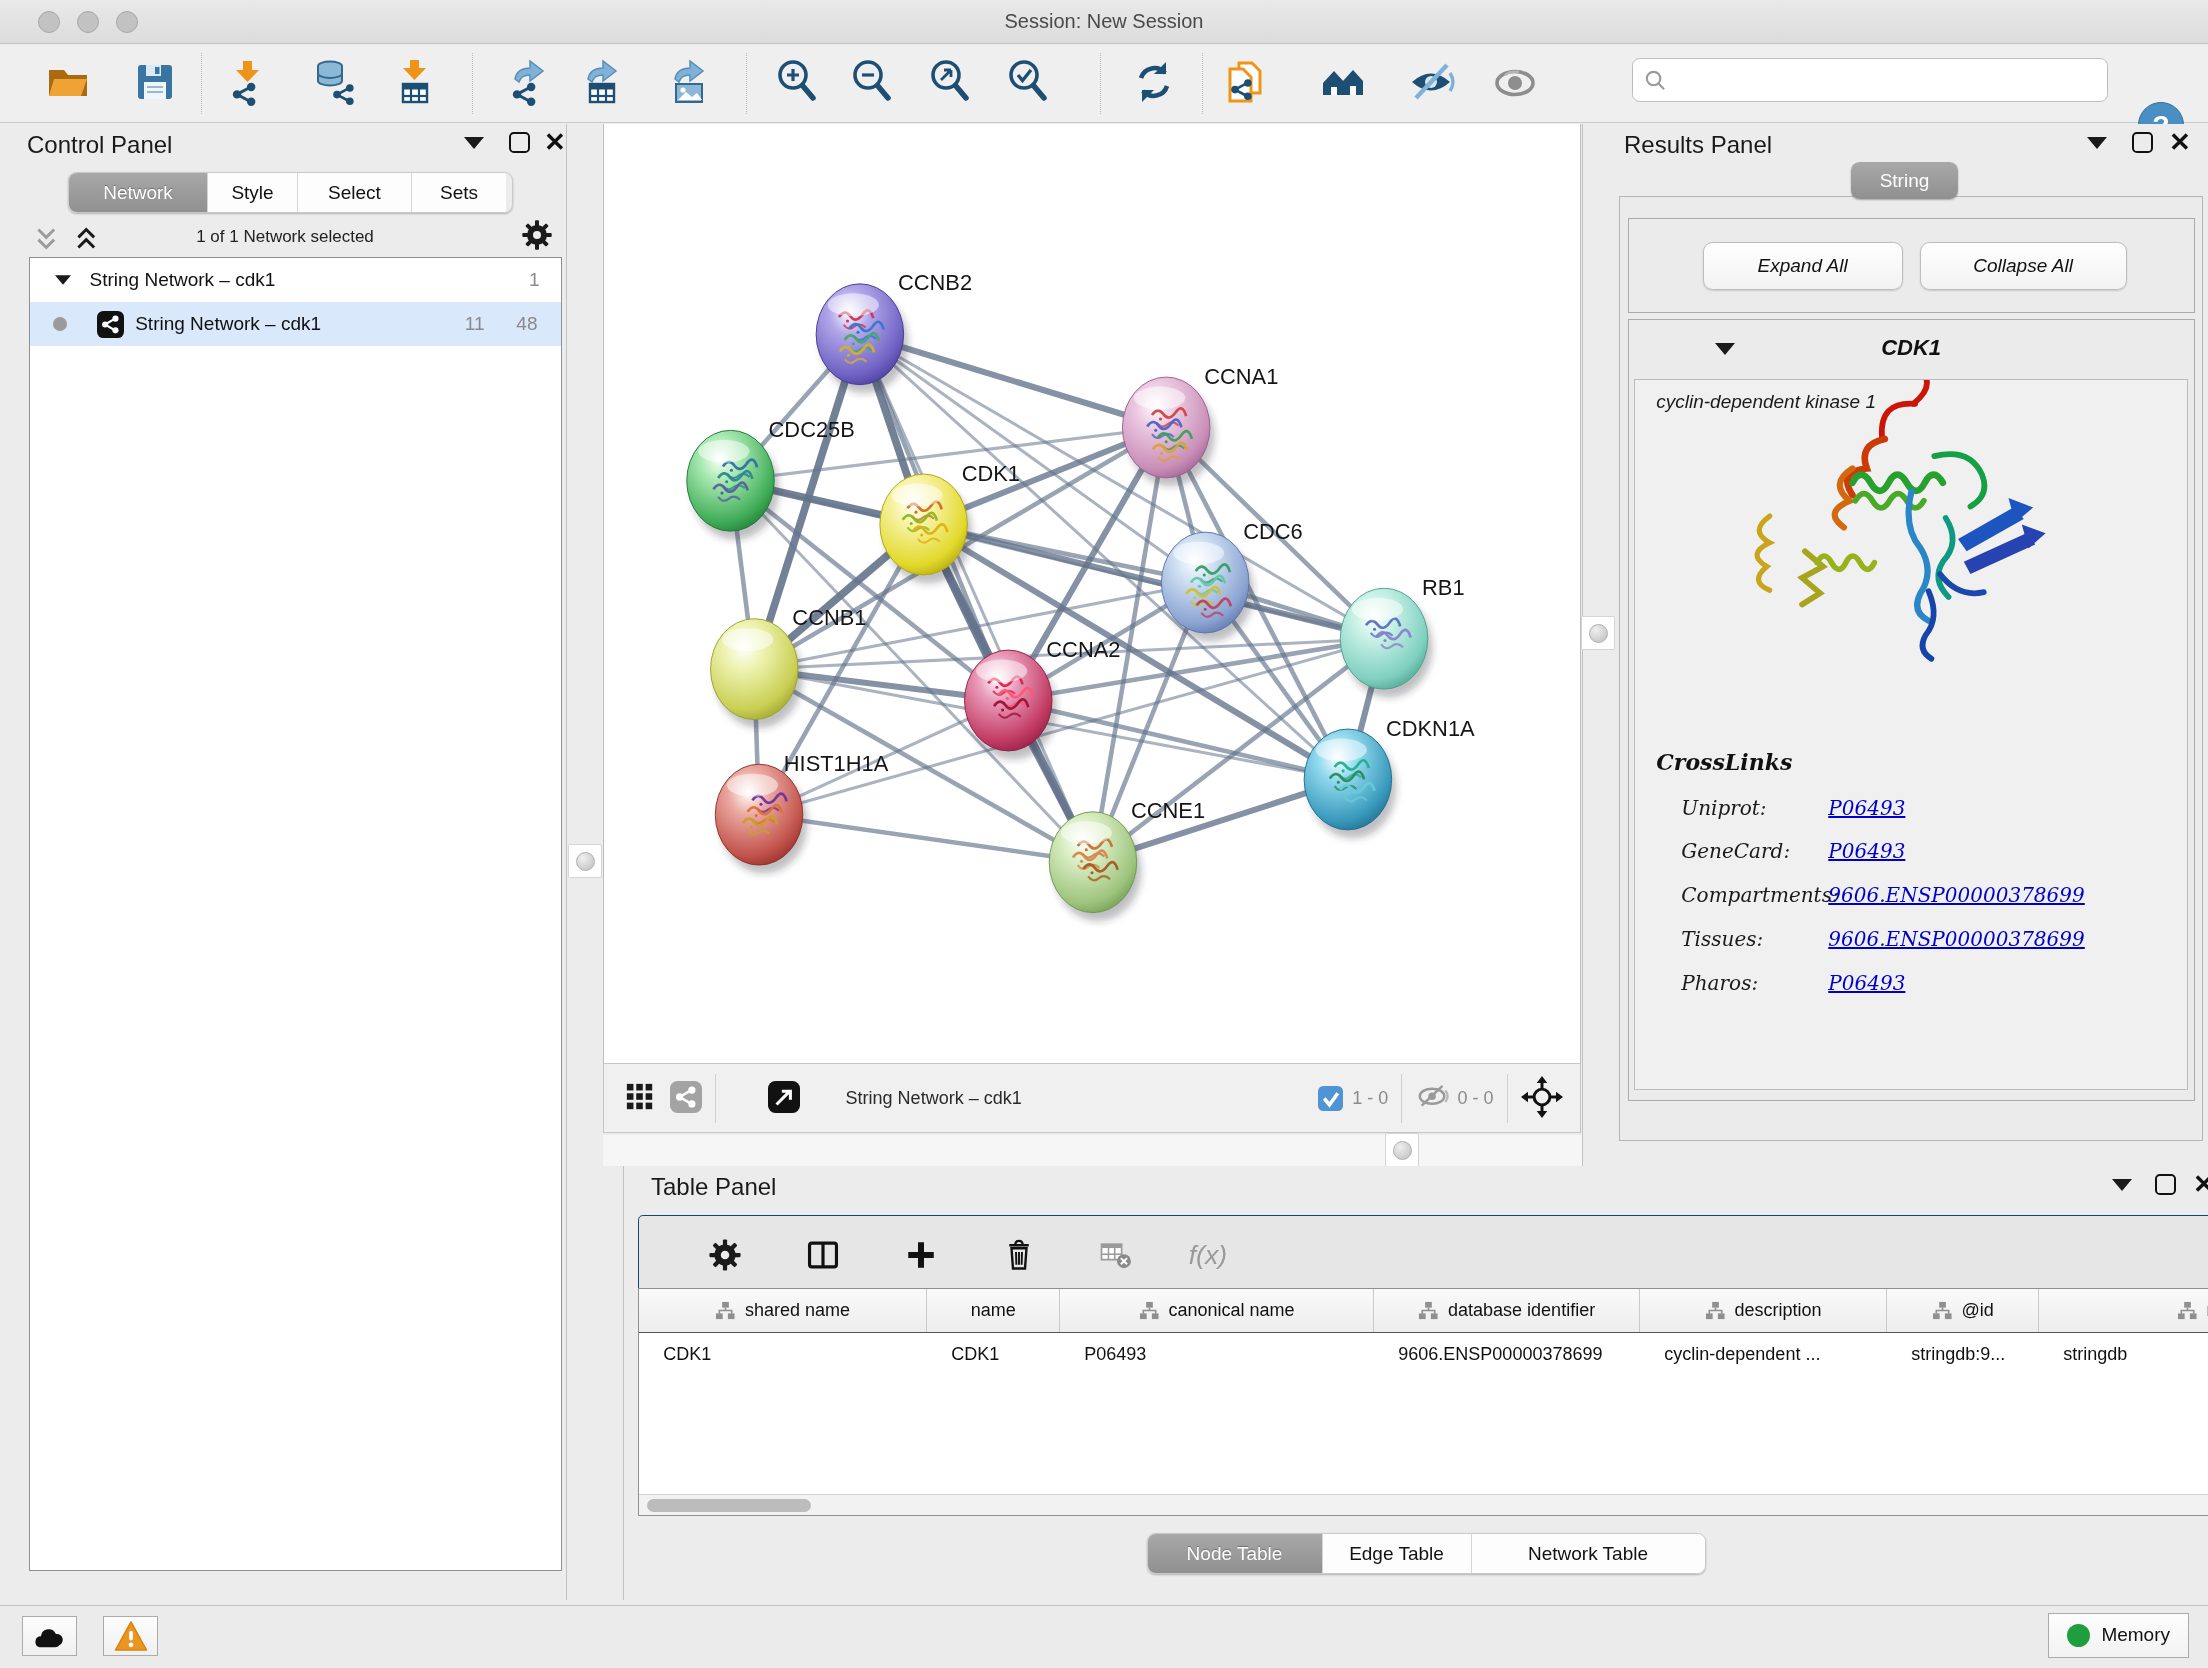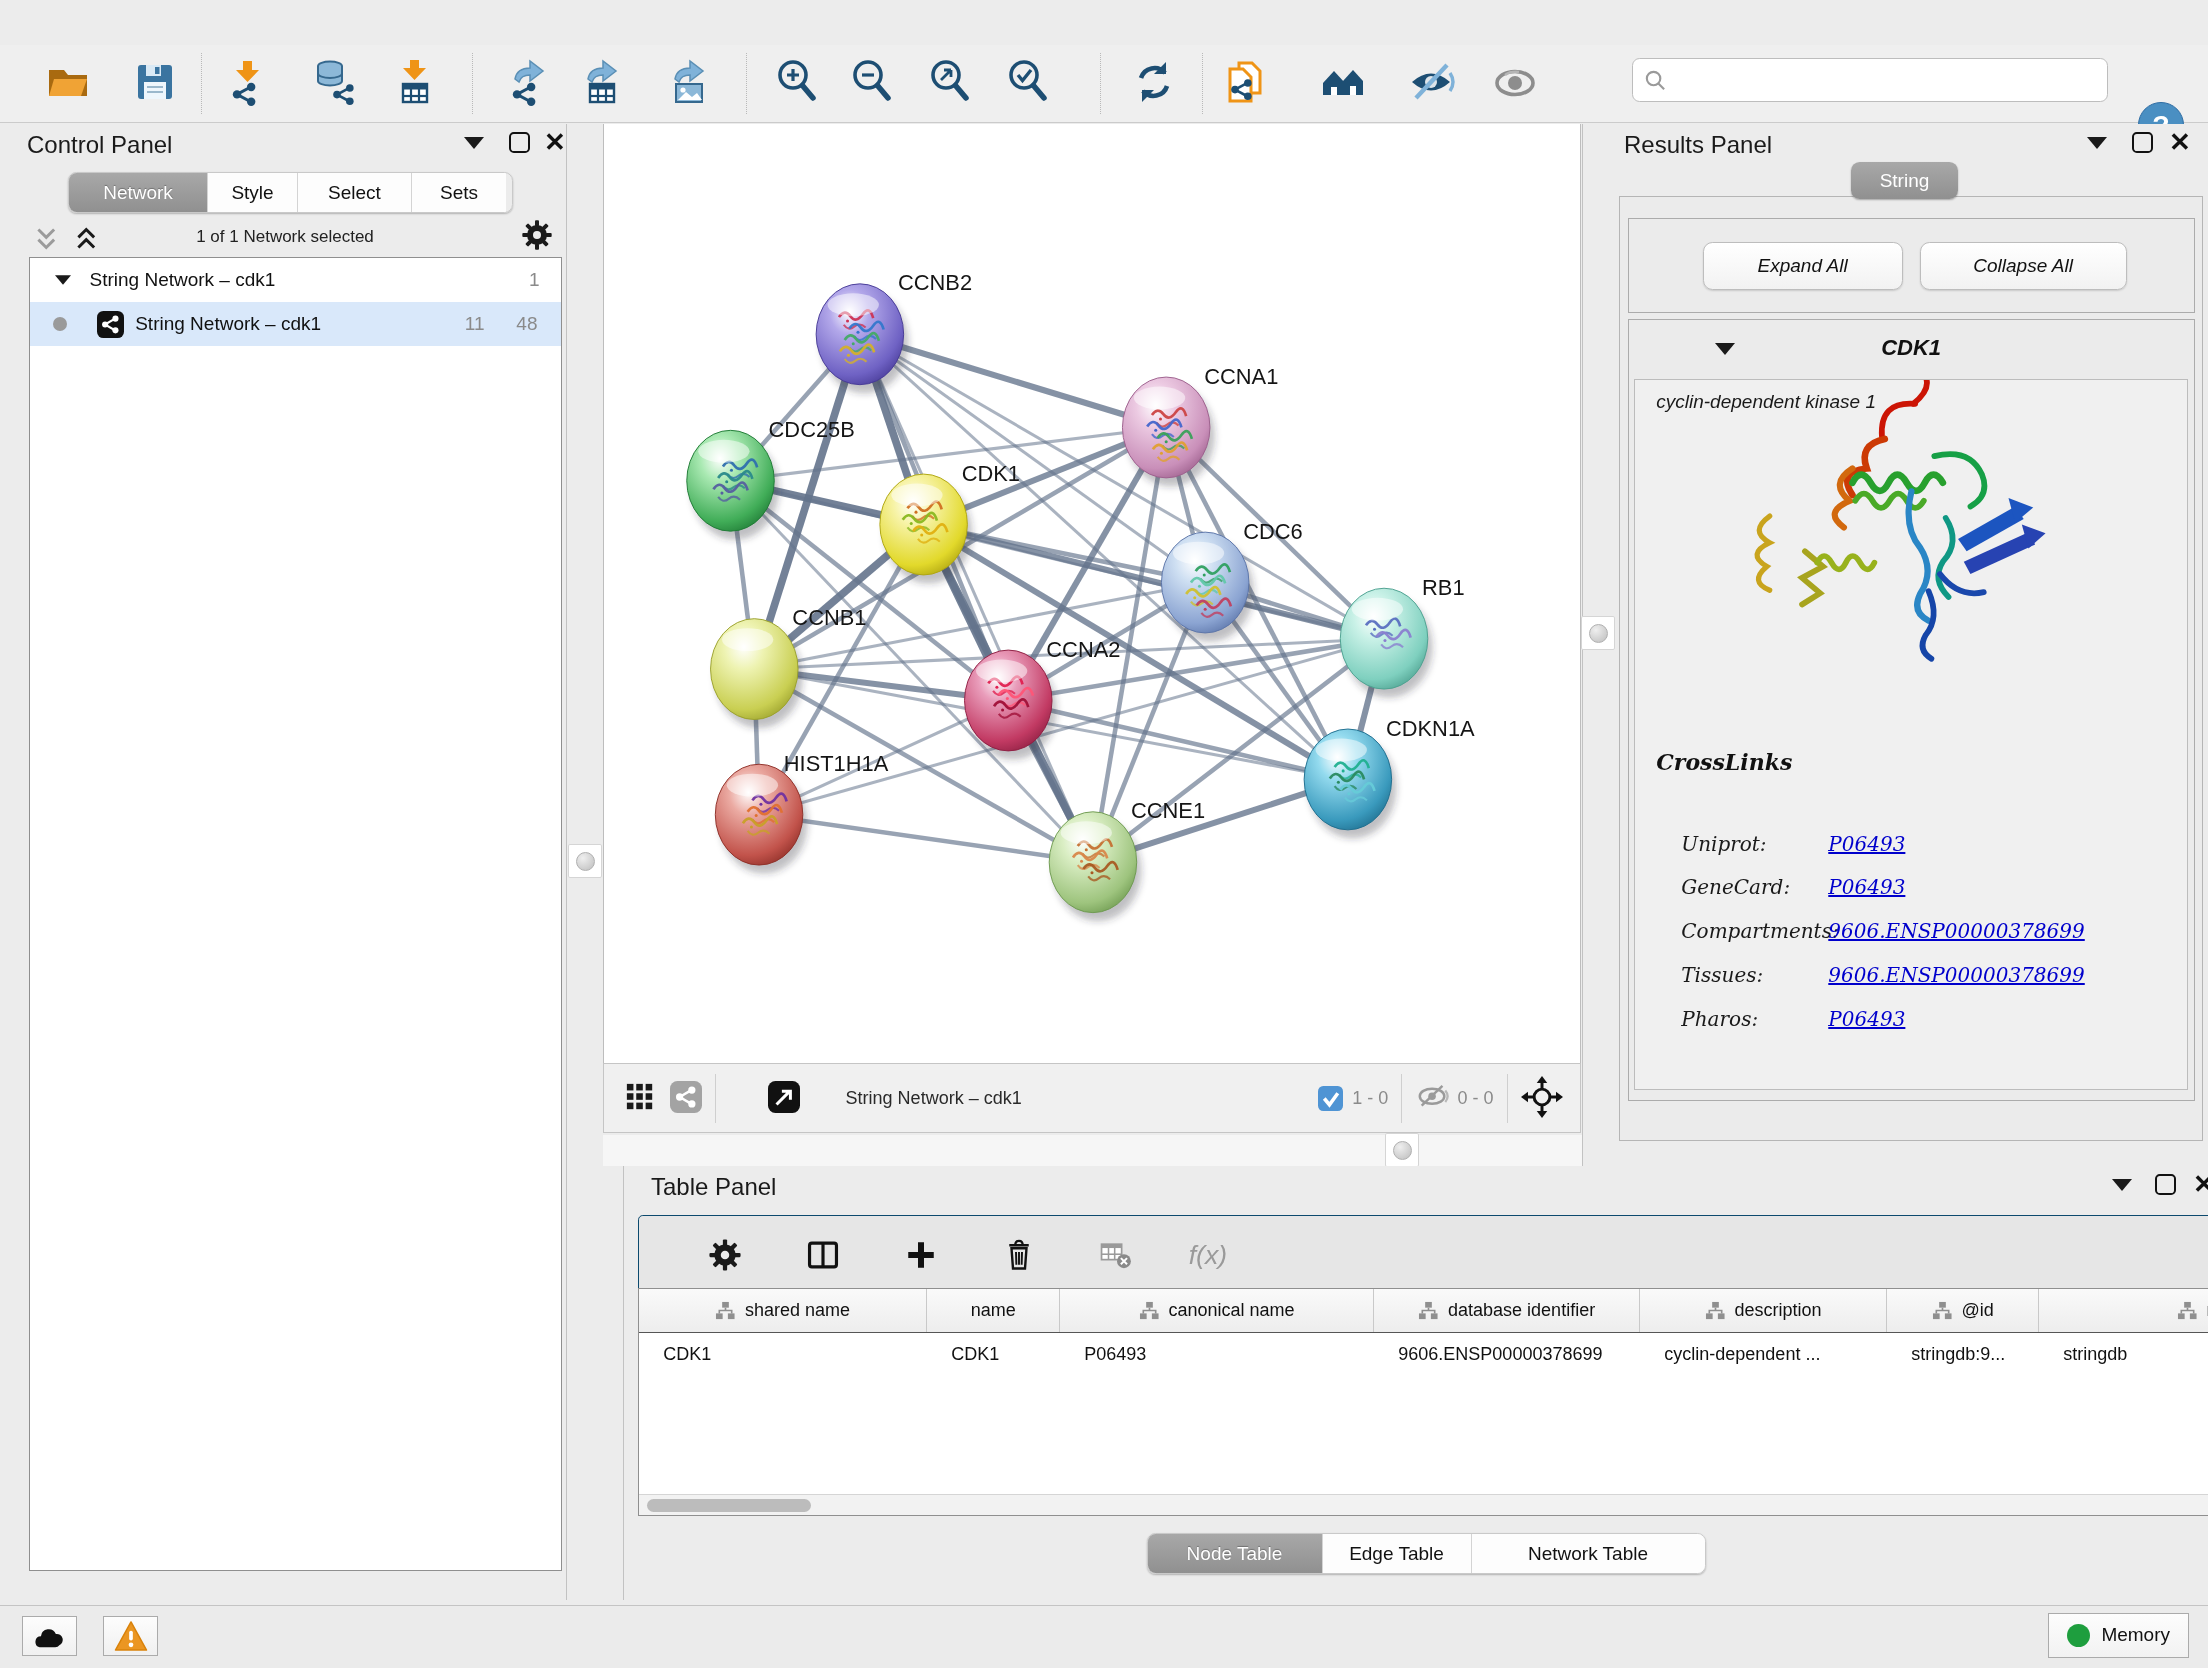--- a/index.html
+++ b/index.html
@@ -44,21 +44,21 @@
   
   .rp{position:absolute;left:1582px;top:124px;width:627px;height:1042px;background:#ececec;border-left:1px solid #c2c2c2;}
   .rptab{position:absolute;left:268px;top:38px;width:107px;padding:7.6px 0;text-align:center;background:linear-gradient(#a8a8a8,#909090);color:#fff;font-size:19px;border-radius:8.6px;box-shadow:0 1px 1.9px rgba(0,0,0,.3);cursor:pointer;z-index:3;}
   .rpbox{position:absolute;left:36px;top:72px;width:584px;height:945px;background:#ebebeb;border:1px solid #b5b5b5;font-style:italic;}
   .rpbtns{position:absolute;left:7.6px;top:21px;width:567px;height:95px;border:1px solid #ababab;background:#ebebeb;}
   .pill{position:absolute;top:23px;height:48px;background:linear-gradient(#ffffff,#f2f2f2);border:1px solid #bdbdbd;border-radius:9.5px;font-size:19px;color:#111;text-align:center;line-height:46px;cursor:pointer;box-shadow:0 1px 1.9px rgba(0,0,0,.15);}
   .entry{position:absolute;left:7.6px;top:122px;width:567px;height:782px;border:1px solid #ababab;background:#ebebeb;}
   .ebody{position:absolute;left:5.7px;top:59px;width:554px;height:711px;border:1px solid #bcbcbc;background:#f0f0f0;overflow:hidden;}
   .edesc{position:absolute;left:21px;top:11.4px;font-size:19px;color:#1a1a1a;}
   .clx-title{position:absolute;left:21px;top:369px;font-family:"DejaVu Serif","Liberation Serif",serif;font-weight:bold;font-size:22px;color:#111;}
-  .clxrow{position:absolute;left:46px;width:495px;height:44px;font-family:"DejaVu Serif","Liberation Serif",serif;font-size:20px;color:#1a1a1a;margin-top:36px;}
+  .clxrow{position:absolute;left:46px;width:495px;height:44px;font-family:"DejaVu Serif","Liberation Serif",serif;font-size:20px;color:#1a1a1a;}
   .clxrow a{position:absolute;left:147px;color:#0000cc;text-decoration:underline;cursor:pointer;}
   
   .tp{position:absolute;left:603px;top:1166px;width:1605px;height:434px;background:#ececec;border-left:1px solid #c2c2c2;margin-left:20px;}
   .tptoolbar{position:absolute;left:14.3px;top:49px;width:1585px;height:80px;background:#e6e6e6;border:1px solid #0c4a6e;border-radius:4.8px 4.8px 0 0;display:flex;align-items:center;gap:43px;}
   .tpicon{width:55px;height:48px;display:flex;align-items:center;justify-content:center;cursor:pointer;}
   .tptable{position:absolute;left:14.3px;top:122px;width:1585px;height:228px;background:#fff;border:1.9px solid #8f8f8f;overflow:hidden;}
   .thead{display:flex;height:44px;background:linear-gradient(#fafafa,#ededed);border-bottom:1.9px solid #555;}
   .th{display:flex;align-items:center;justify-content:center;font-size:18px;color:#111;border-right:1px solid #c9c9c9;overflow:hidden;white-space:nowrap;cursor:pointer;}
   .th svg{margin-right:8.6px;flex:none;}
   .trowdata{display:flex;height:42px;font-size:18px;color:#111;}
@@ -72,20 +72,26 @@
   .membtn{position:absolute;left:2048px;top:6.7px;width:141px;height:45px;background:linear-gradient(#fdfdfd,#f2f2f2);border:1px solid #ababab;display:flex;align-items:center;justify-content:center;font-size:19px;color:#111;cursor:pointer;}
   .memdot{width:23px;height:23px;border-radius:50%;background:#1e9e3e;margin-right:11.4px;}
   .vsep-cp{position:absolute;left:567px;top:124px;width:36px;height:1476px;background:#ececec;}
   text{font-family:"Liberation Sans",sans-serif;}
 </style>
 </head>
 <body>
 
 <div class="window">
 
+  <div class="titlebar">
+    <span class="light" style="left:38px"></span>
+    <span class="light" style="left:77px"></span>
+    <span class="light" style="left:116px"></span>
+    <div class="title">Session: New Session</div>
+  </div>
 
   <div class="toolbar" id="toolbar">
       <div class="tbicon" style="left:41px">
         <svg width="48" height="48" viewBox="0 0 48 48">
           <path d="M5 12 h15 l4 5 h19 v21 H5z" fill="#a96a10"></path>
           <path d="M10 21 h33 l-6 17 H5z" fill="#f0a335"></path>
         </svg>
       </div>
       <div class="tbicon" style="left:128px">
         <svg width="48" height="48" viewBox="0 0 48 48">

